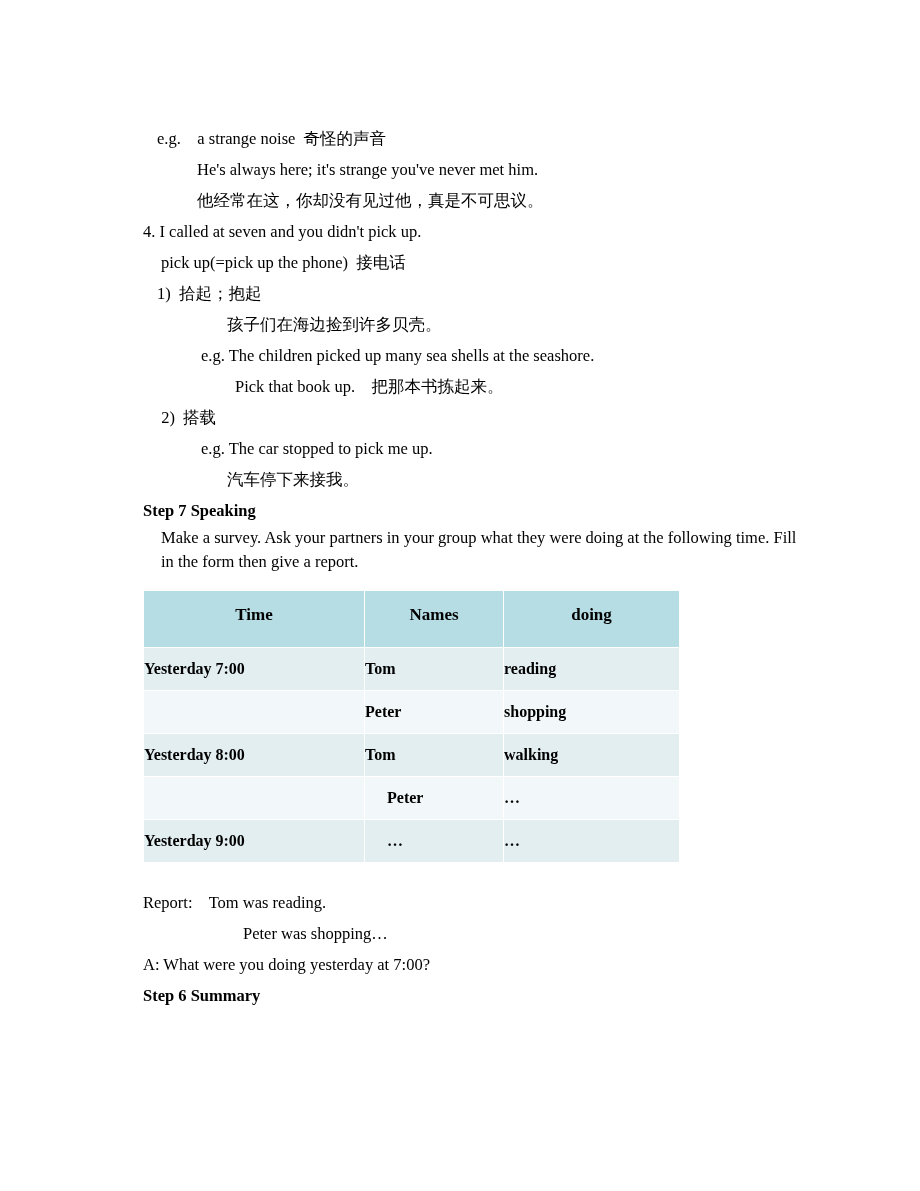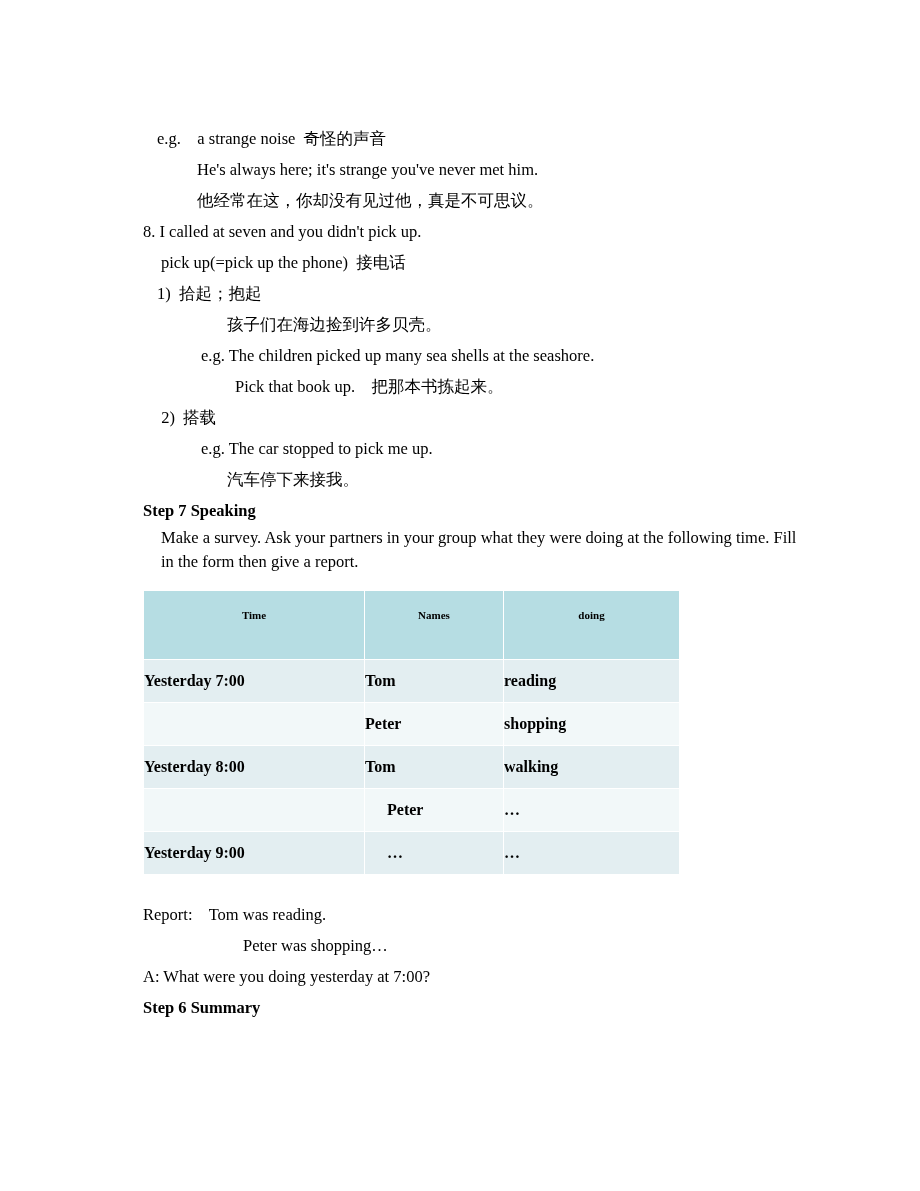--- a/index.html
+++ b/index.html
@@ -78,22 +78,22 @@
     font-weight: bold;
     padding: 0;
     height: 42px;
     vertical-align: middle;
   }
   table.survey thead th {
     background: #b6dde3;
     height: 48px;
     text-align: center;
     vertical-align: middle;
-    padding-bottom: 20px;
-    font-size: 11px;
+    padding-bottom: 8px;
+    font-size: 17px;
   }
   table.survey tbody tr.shade td { background: #e3eef1; }
   table.survey tbody tr.light td { background: #f2f8f9; }
 
   td.time-cell {
     text-align: left;
     padding-left: 4px;
   }
   td.name-cell {
     text-align: left;
@@ -111,21 +111,21 @@
 </head>
 <body>
 
 <div class="page">
   <div class="content">
 
     <div class="ln i1">e.g.    a strange noise  奇怪的声音</div>
     <div class="ln i4">He's always here; it's strange you've never met him.</div>
     <div class="ln i4">他经常在这，你却没有见过他，真是不可思议。</div>
 
-    <div class="ln i0">8. I called at seven and you didn't pick up.</div>
+    <div class="ln i0">4. I called at seven and you didn't pick up.</div>
     <div class="ln i2">pick up(=pick up the phone)  接电话</div>
 
     <div class="ln i1">1)  拾起；抱起</div>
     <div class="ln i7">孩子们在海边捡到许多贝壳。</div>
     <div class="ln i5">e.g. The children picked up many sea shells at the seashore.</div>
     <div class="ln i8">Pick that book up.    把那本书拣起来。</div>
 
     <div class="ln i1"> 2)  搭载</div>
     <div class="ln i5">e.g. The car stopped to pick me up.</div>
     <div class="ln i7">汽车停下来接我。</div>

